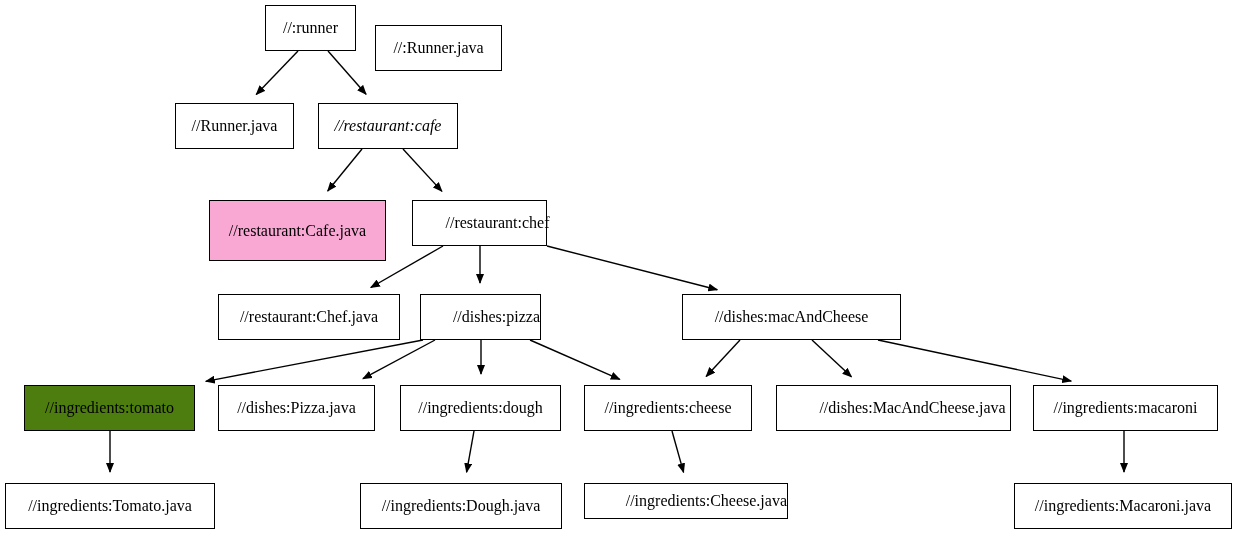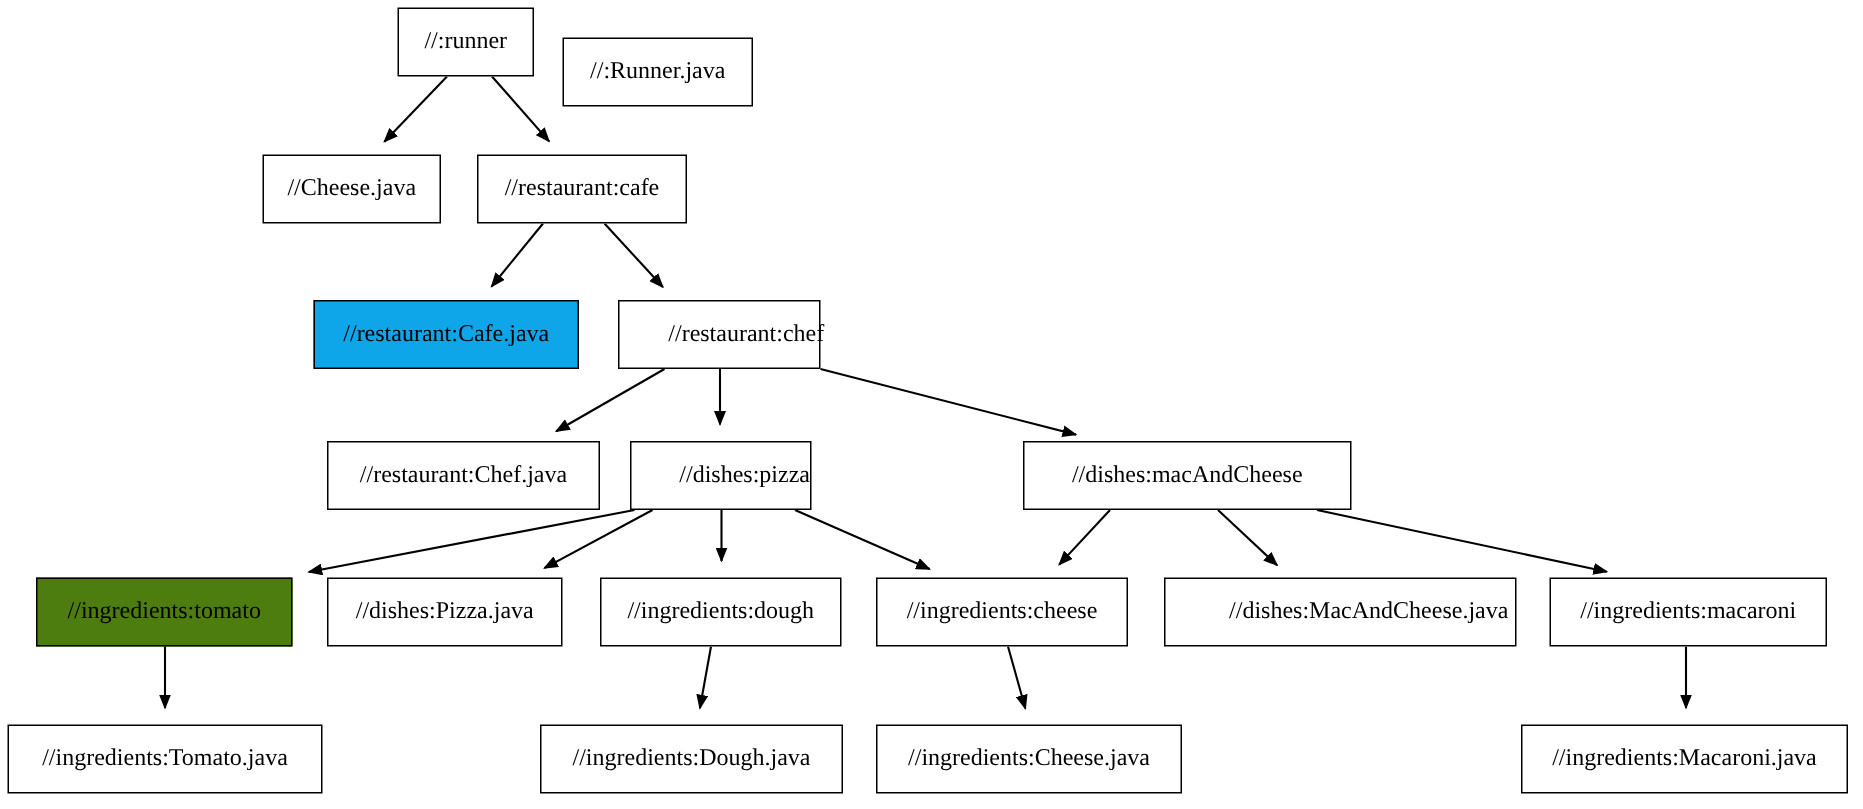--- a/index.html
+++ b/index.html
@@ -76,26 +76,26 @@
   </svg>
 
   <div id="nodes-group">
       <div class="graph-node" style="left: 265px; top: 5px; width: 91px; height: 46px; border-color: rgb(0, 0, 0); background: rgb(255, 255, 255);">
         <span class="node-label">//:runner</span>
       </div>
       <div class="graph-node" style="left: 375px; top: 9px; width: 127px; height: 46px; border-color: rgb(0, 0, 0); background: rgb(255, 255, 255); margin-top: 16px;">
         <span class="node-label">//:Runner.java</span>
       </div>
       <div class="graph-node" style="left: 175px; top: 103px; width: 119px; height: 46px; border-color: rgb(0, 0, 0); background: rgb(255, 255, 255);">
-        <span class="node-label">//Cheese.java</span>
+        <span class="node-label">//Runner.java</span>
       </div>
-      <div class="graph-node" style="left: 318px; top: 103px; width: 140px; height: 46px; border-color: rgb(0, 0, 0); background: rgb(255, 255, 255);">
+      <div class="graph-node" style="left: 318px; top: 103px; width: 140px; height: 46px; border-color: rgb(0, 0, 0); background: rgb(255, 255, 255); font-style: italic;">
         <span class="node-label">//restaurant:cafe</span>
       </div>
-      <div class="graph-node" style="left: 209px; top: 200px; width: 177px; height: 46px; border-color: rgb(0, 0, 0); background: #0ea5e9;">
+      <div class="graph-node" style="left: 209px; top: 200px; width: 177px; height: 61px; border-color: rgb(0, 0, 0); background: #f9a8d4;">
         <span class="node-label">//restaurant:Cafe.java</span>
       </div>
       <div class="graph-node" style="left: 412px; top: 200px; width: 135px; height: 46px; border-color: rgb(0, 0, 0); background: rgb(255, 255, 255); padding-left: 36px;">
         <span class="node-label">//restaurant:chef</span>
       </div>
       <div class="graph-node" style="left: 218px; top: 294px; width: 182px; height: 46px; border-color: rgb(0, 0, 0); background: rgb(255, 255, 255);">
         <span class="node-label">//restaurant:Chef.java</span>
       </div>
       <div class="graph-node" style="left: 420px; top: 294px; width: 121px; height: 46px; border-color: rgb(0, 0, 0); background: rgb(255, 255, 255); justify-content: flex-end;">
         <span class="node-label">//dishes:pizza</span>
@@ -120,21 +120,21 @@
       </div>
       <div class="graph-node" style="left: 1033px; top: 385px; width: 185px; height: 46px; border-color: rgb(0, 0, 0); background: rgb(255, 255, 255);">
         <span class="node-label">//ingredients:macaroni</span>
       </div>
       <div class="graph-node" style="left: 5px; top: 483px; width: 210px; height: 46px; border-color: rgb(0, 0, 0); background: rgb(255, 255, 255); text-align: center;">
         <span class="node-label">//ingredients:Tomato.java</span>
       </div>
       <div class="graph-node" style="left: 360px; top: 483px; width: 202px; height: 46px; border-color: rgb(0, 0, 0); background: rgb(255, 255, 255);">
         <span class="node-label">//ingredients:Dough.java</span>
       </div>
-      <div class="graph-node" style="left: 584px; top: 483px; width: 204px; height: 46px; border-color: rgb(0, 0, 0); background: rgb(255, 255, 255);">
+      <div class="graph-node" style="left: 584px; top: 483px; width: 204px; height: 36px; border-color: rgb(0, 0, 0); background: rgb(255, 255, 255); justify-content: flex-end;">
         <span class="node-label">//ingredients:Cheese.java</span>
       </div>
       <div class="graph-node" style="left: 1014px; top: 483px; width: 218px; height: 46px; border-color: rgb(0, 0, 0); background: rgb(255, 255, 255);">
         <span class="node-label">//ingredients:Macaroni.java</span>
       </div>
     </div>
 
 </div>
 
 </body></html>

